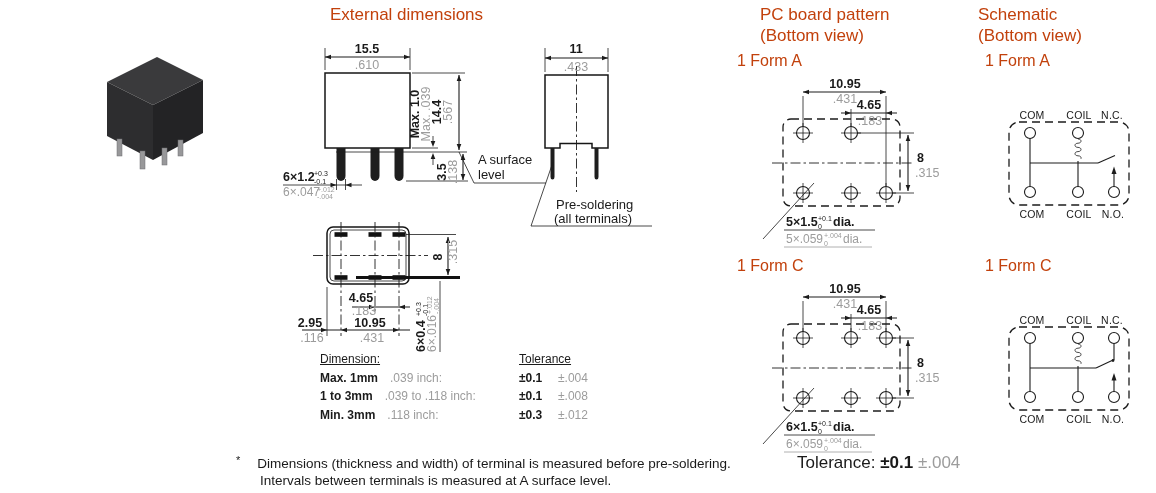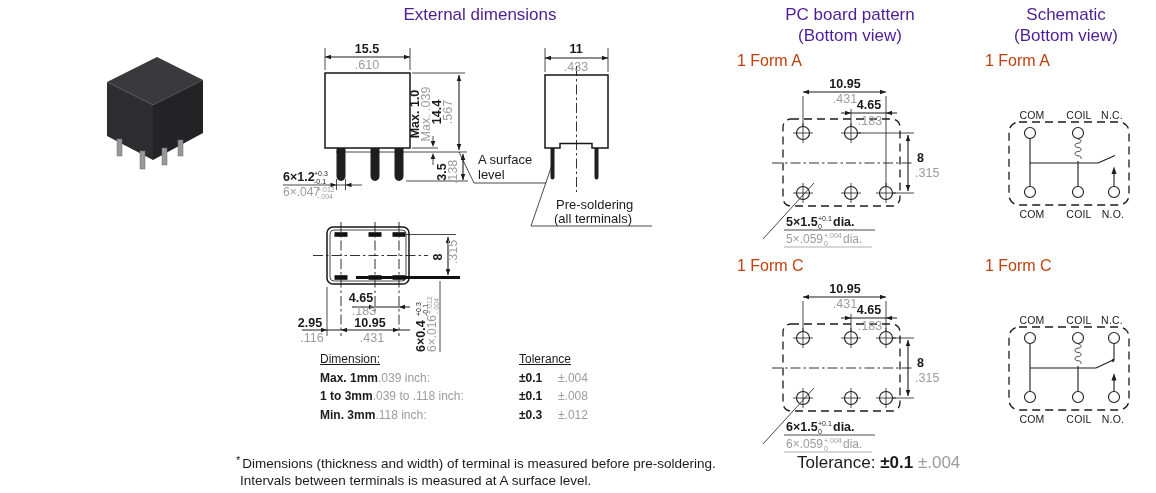--- a/index.html
+++ b/index.html
@@ -15,26 +15,26 @@
 .cl{stroke:#1c1c1c;stroke-width:0.9;fill:none;stroke-dasharray:10,3,2.5,3}
 .dsh{stroke:#1c1c1c;stroke-width:1.3;fill:none;stroke-dasharray:8,5}
 .ar{fill:#1c1c1c;stroke:none}
 .mm{fill:#1a1a1a;font-weight:bold;font-size:12.5px}
 .inch{fill:#9c9c9c;font-size:12.5px;font-weight:normal}
 .sup{font-size:7px;fill:#1a1a1a}
 .supg{font-size:7px;fill:#9c9c9c}
 .lbl{fill:#1a1a1a;font-size:13px}
 .sch{fill:#1a1a1a;font-size:10.5px;letter-spacing:.2px}
 .mid{text-anchor:middle}
-.hdr{font-size:17px;color:#4c1d95;text-align:center;line-height:21px}
+.hdr{font-size:17px;color:#c2410c;line-height:21px}
 .formlbl{font-size:16px;color:#c2410c}
 .b{font-weight:bold}
 .g{color:#9c9c9c}
 .trow{position:relative;height:18.5px;white-space:nowrap}
-.trow .gin{color:#9c9c9c;margin-left:0}
+.trow .gin{color:#9c9c9c;margin-left:12px}
 .tcol{position:absolute;left:199px}
 .tcol2{position:absolute;left:238px}
 .und{text-decoration:underline}
 </style>
 </head>
 <body>
 
 <svg width="1156" height="493" viewBox="0 0 1156 493">
 
   <g>
@@ -365,21 +365,21 @@
     <span class="g tcol2">±.008</span>
   </div>
   <div class="trow">
     <span class="b">Min. 3mm</span><span class="gin">.118 inch:</span>
     <span class="b tcol">±0.3</span>
     <span class="g tcol2">±.012</span>
   </div>
 </div>
 
 <div class="abs" style="left:236px;top:452px;font-size:13.5px;line-height:17px">
-  <div><span style="font-size:11px;vertical-align:4px">*</span><span style="margin-left:2px">Dimensions (thickness and width) of terminal is measured before pre-soldering.</span></div>
-  <div style="margin-left:4px">Intervals between terminals is measured at A surface level.</div>
+  <div><span style="font-size:11px;vertical-align:4px">*</span><span style="margin-left:17px">Dimensions (thickness and width) of terminal is measured before pre-soldering.</span></div>
+  <div style="margin-left:24px">Intervals between terminals is measured at A surface level.</div>
 </div>
 
 <div class="abs" style="left:797px;top:453px;font-size:17px;white-space:nowrap">
   <span>Tolerance:</span>
   <span class="b">±0.1</span>
   <span class="g">±.004</span>
 </div>
 
 </body></html>

